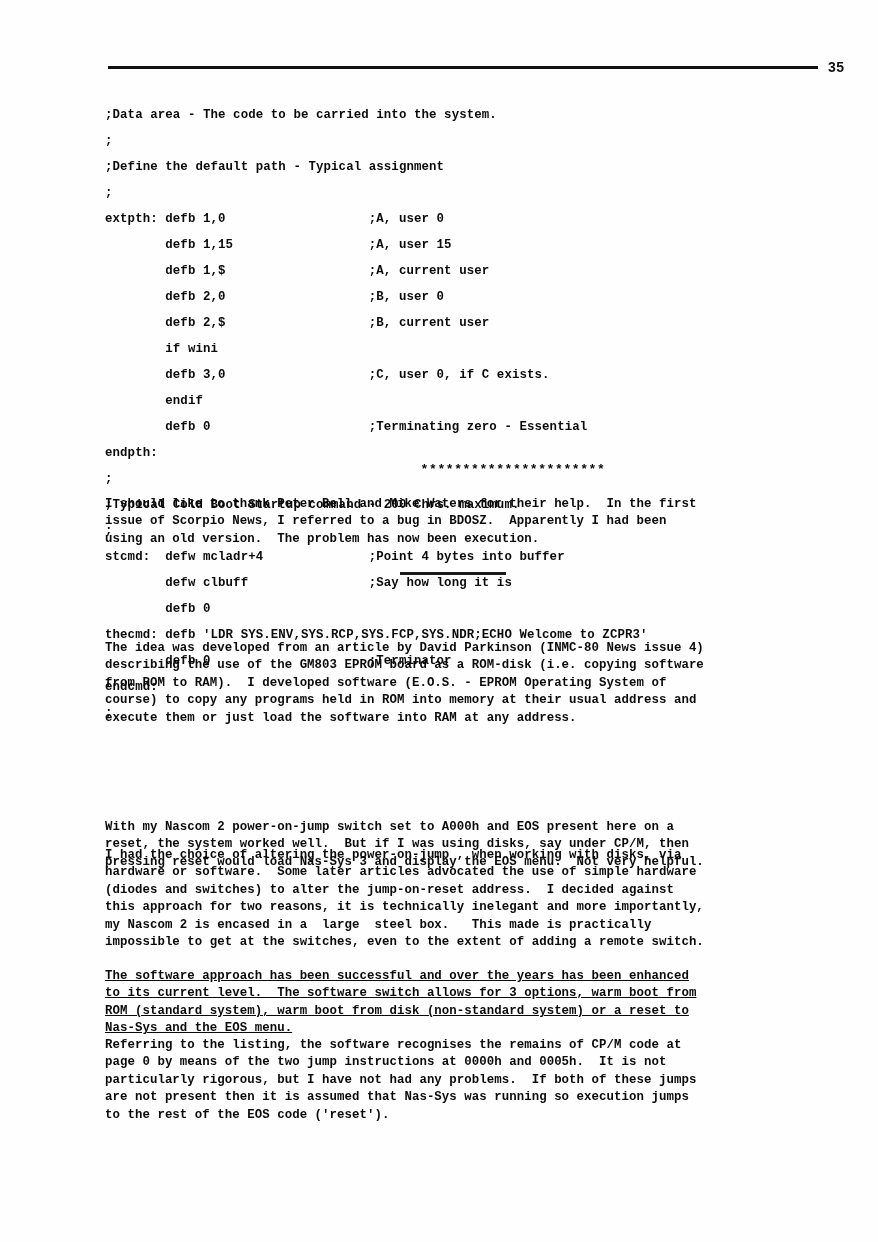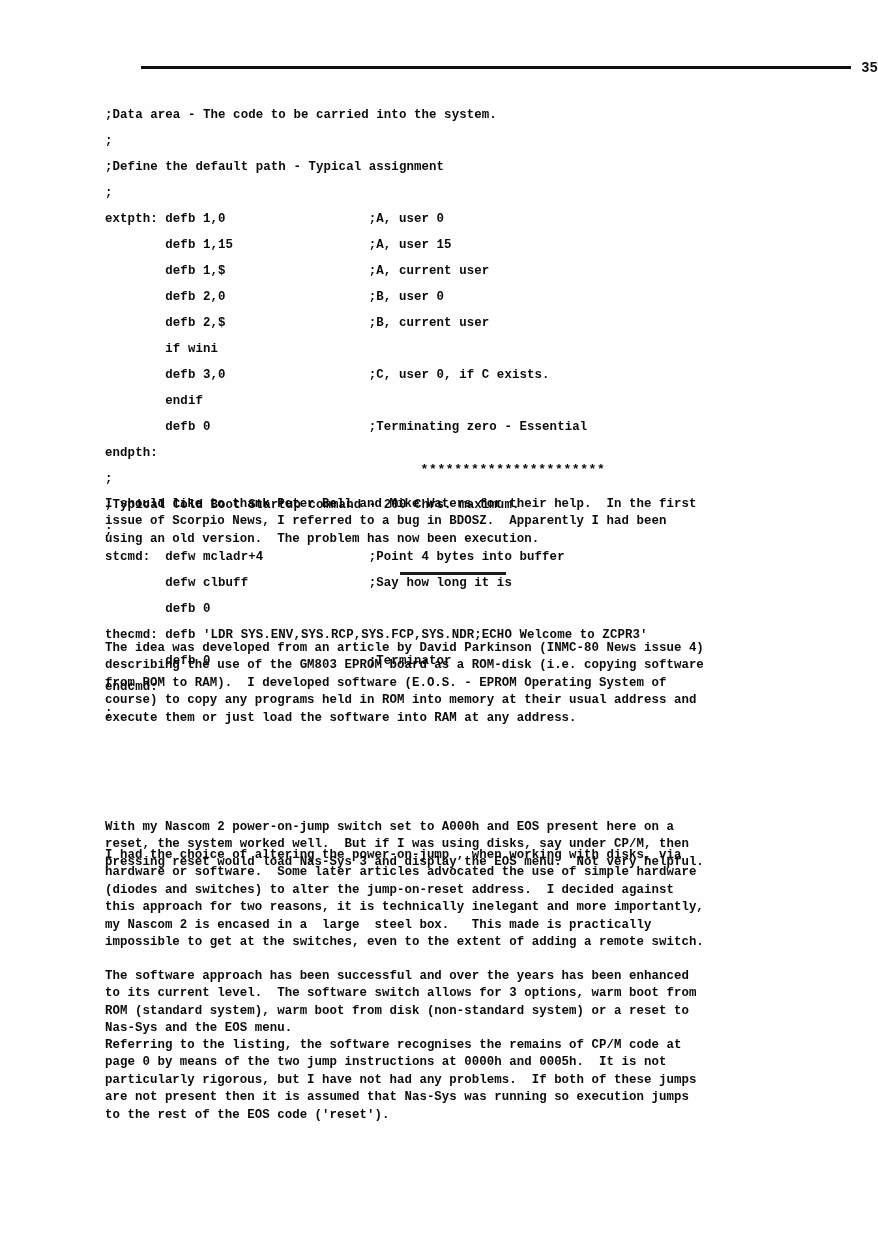--- a/index.html
+++ b/index.html
@@ -23,21 +23,20 @@
 
   
   .header-row {
     position: absolute;
     left: 0;
     top: 56px;
     width: 878px;
     height: 22px;
     display: flex;
     align-items: center;
-    justify-content: flex-end;
   }
   .header-rule {
     margin-left: 108px;
     width: 710px;
     height: 3px;
     background: #111;
   }
   .folio {
     margin-left: 10px;
     font-family: "Liberation Sans", sans-serif;
@@ -122,21 +121,21 @@
     color: #000;
   }
   .article-head .byline {
     margin-left: 58px;
   }
 
   .p1 { top: 632px; }
   .p2 { top: 640px; }
   .p3 { top: 780px; margin-top: 39px; }
   .p4 { top: 847px; }
-  .p5 { top: 968px; }
+  .p5 { top: 968px; text-decoration: underline; }
   .p6 { top: 1037px; }
 </style>
 </head>
 <body>
 
 <div class="page">
 
   <div class="header-row">
     <div class="header-rule"></div>
     <div class="folio">35</div>

